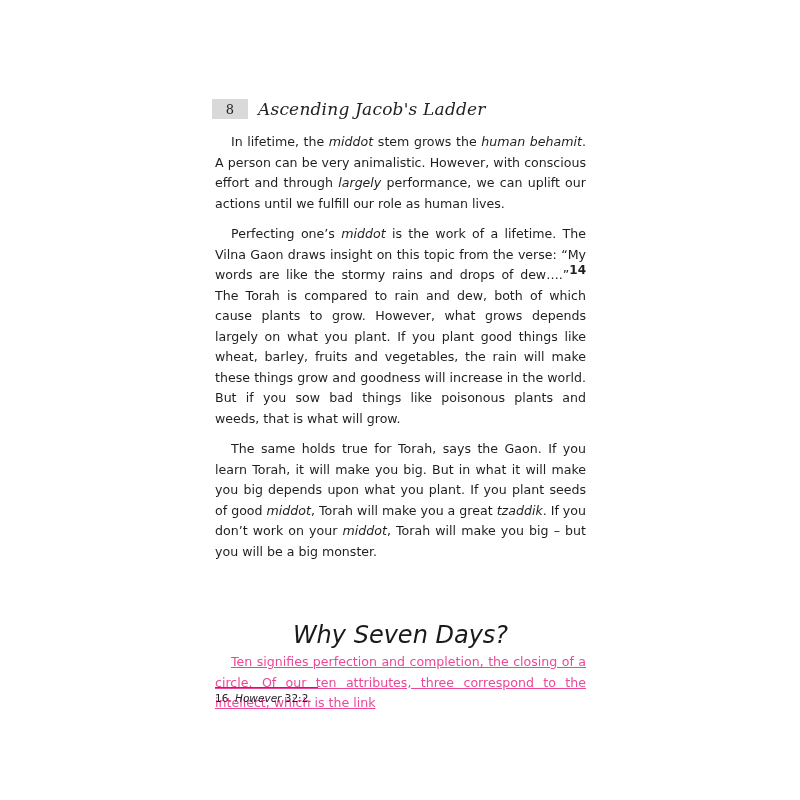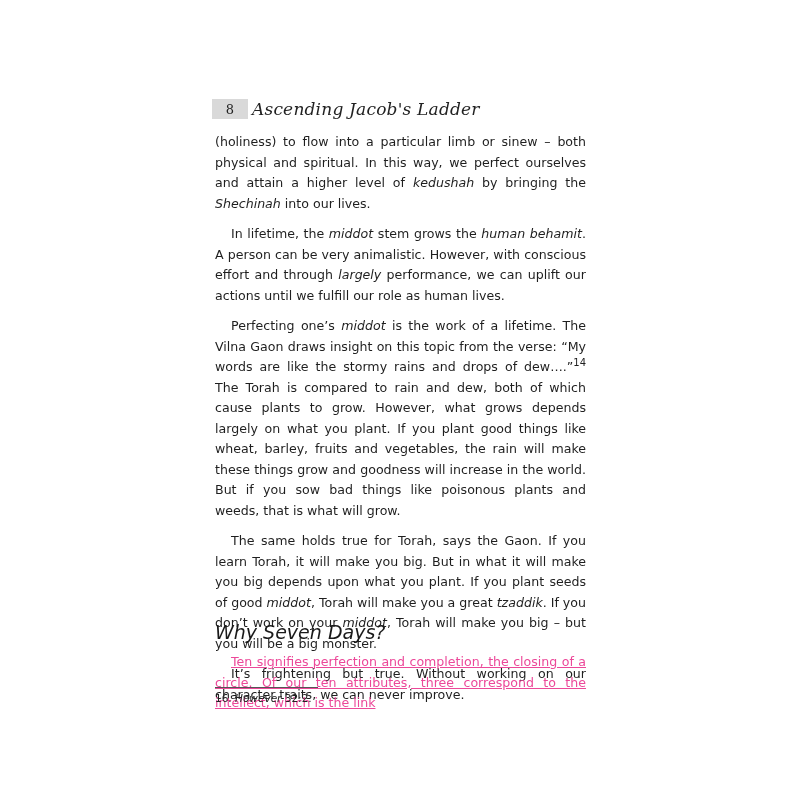--- a/index.html
+++ b/index.html
@@ -32,21 +32,21 @@
       display: flex;
       align-items: center;
       justify-content: flex-end;
       padding-right: 14px;
       box-sizing: border-box;
       font-family: "DejaVu Serif", serif;
       font-size: 13px;
       color: #222;
     }
     .running-title {
-      margin-left: 4px;
+      margin-left: 10px;
       font-family: "DejaVu Serif", serif;
       font-style: italic;
       font-size: 17px;
       color: #222;
       letter-spacing: 0.2px;
     }
     .body-text {
       position: absolute;
       left: 215px;
       top: 132px;
@@ -61,33 +61,34 @@
       margin: 0 0 10px 0;
       text-indent: 16px;
     }
     .body-text p.first {
       text-indent: 0;
     }
     .body-text em {
       font-style: italic;
     }
     sup.fn {
-      font-size: 10px;
+      font-size: 12px;
       vertical-align: 5px;
       line-height: 0;
+      font-weight: bold;
     }
     .section-head {
       position: absolute;
       left: 215px;
       top: 621px;
       width: 371px;
-      text-align: left;
+      text-align: center;
       font-family: "DejaVu Sans", sans-serif;
       font-style: italic;
-      font-size: 19px;
+      font-size: 24px;
       color: #1a1a1a;
     }
     .section-body {
       position: absolute;
       left: 215px;
       top: 652px;
       width: 371px;
       font-family: "DejaVu Sans", sans-serif;
       font-size: 12.6px;
       line-height: 20.5px;
@@ -122,25 +123,23 @@
 <div class="page">
 
   <div class="running-head">
     <div class="page-num-box">
       <span>8</span>
     </div>
     <span class="running-title">Ascending Jacob's Ladder</span>
   </div>
 
   <div class="body-text" id="body-text">
-      <p class="first"><span>(holiness) to flow into a particular limb or sinew – both physical and spiritual. In this way, we perfect ourselves and attain a higher level of </span><em>kedushah</em><span> by bringing the </span><em>Shechinah</em><span> into our lives.</span></p>
       <p><span>In lifetime, the </span><em>middot</em><span> stem grows the </span><em>human behamit</em><span>. A person can be very animalistic. However, with conscious effort and through </span><em>largely</em><span> performance, we can uplift our actions until we fulfill our role as human lives.</span></p>
       <p><span>Perfecting one’s </span><em>middot</em><span> is the work of a lifetime. The Vilna Gaon draws insight on this topic from the verse: “My words are like the stormy rains and drops of dew….”</span><sup class="fn">14</sup><span> The Torah is compared to rain and dew, both of which cause plants to grow. However, what grows depends largely on what you plant. If you plant good things like wheat, barley, fruits and vegetables, the rain will make these things grow and goodness will increase in the world. But if you sow bad things like poisonous plants and weeds, that is what will grow.</span></p>
       <p><span>The same holds true for Torah, says the Gaon. If you learn Torah, it will make you big. But in what it will make you big depends upon what you plant. If you plant seeds of good </span><em>middot</em><span>, Torah will make you a great </span><em>tzaddik</em><span>. If you don’t work on your </span><em>middot</em><span>, Torah will make you big – but you will be a big monster.</span></p>
-      <p><span>It’s frightening but true. Without working on our character traits, we can never improve.</span></p>
     </div>
 
   <div class="section-head">Why Seven Days?</div>
 
   <div class="section-body">
     <p>Ten signifies perfection and completion, the closing of a circle. Of our ten attributes, three correspond to the intellect, which is the link</p>
   </div>
 
   <div class="fn-rule"></div>
 

